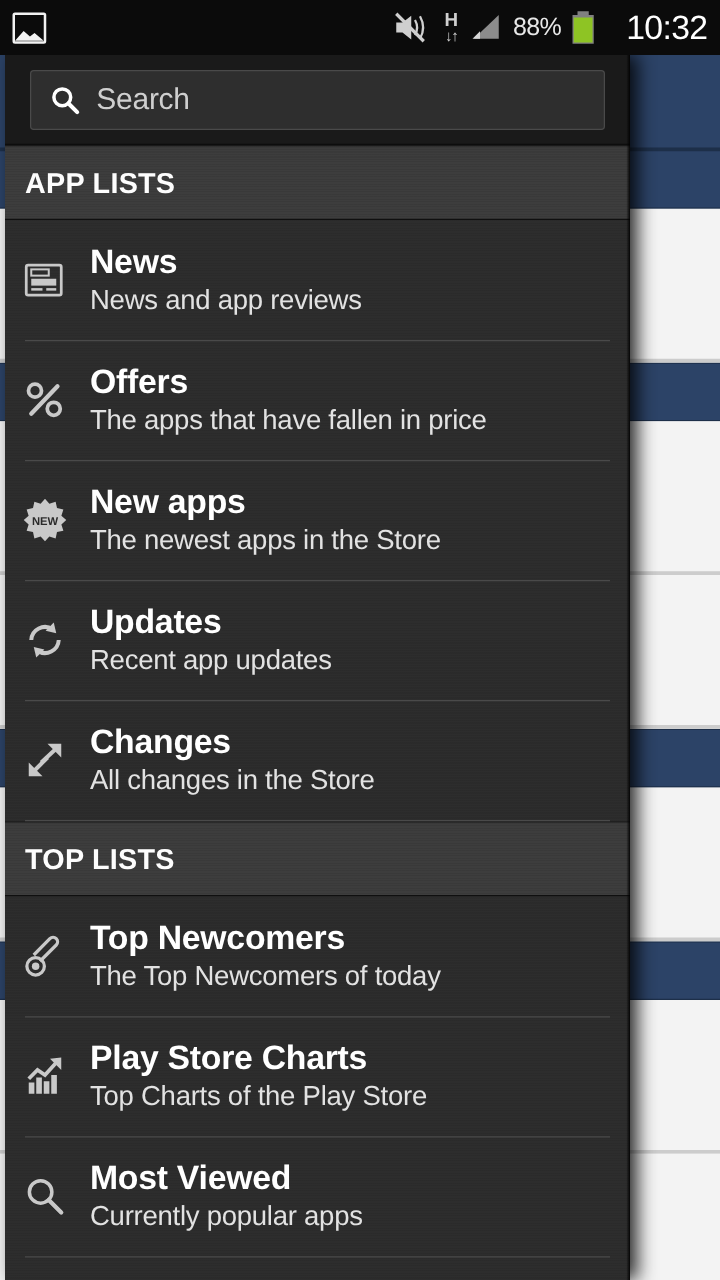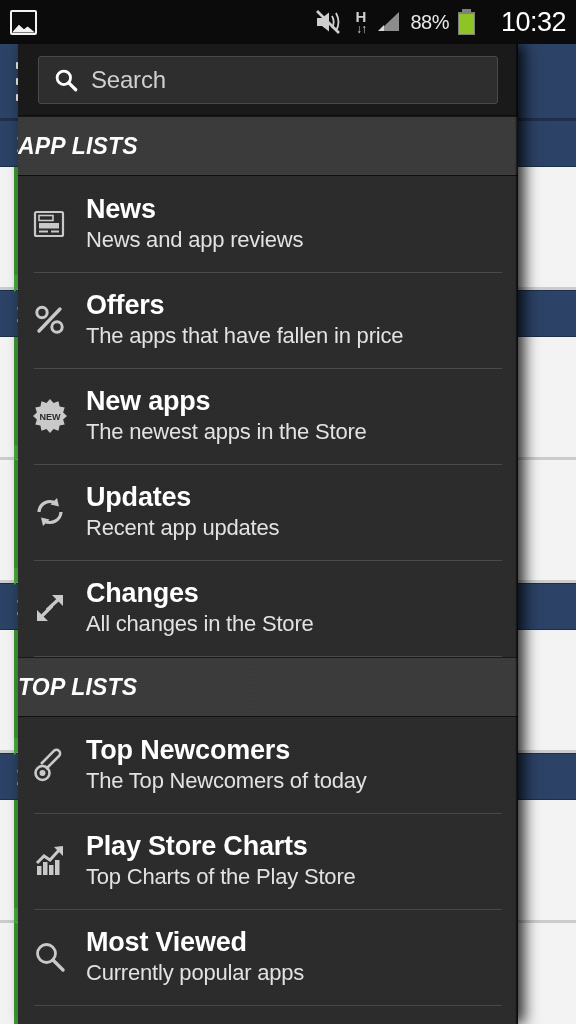--- a/index.html
+++ b/index.html
@@ -139,21 +139,21 @@
   }
   .thumb-camera   { background:linear-gradient(90deg,#e0414a 0%, #e0414a 55%, #f3c11d 55%, #f3c11d 100%); }
   .thumb-dark     { background:#1b1b1b; }
   .thumb-blue     { background:#1b5e96; }
   .thumb-green    { background:linear-gradient(160deg,#7ac143 0%, #4c8b1f 100%); }
   .thumb-metal    { background:linear-gradient(160deg,#9a9a9a 0%, #6d6d6d 100%); }
   .thumb-scene    { background:linear-gradient(180deg,#a8c8e4 0%, #8fb87e 60%, #4f7a3c 100%); }
 
   
   .drawer {
-    position:absolute; top:44px; left:18px;
+    position:absolute; top:44px; left:4px;
     width:500px; height:980px;
     background:
       repeating-linear-gradient(0deg, rgba(255,255,255,0.012) 0px, rgba(255,255,255,0.012) 1px, rgba(0,0,0,0.012) 1px, rgba(0,0,0,0.012) 2px),
       #2b2b2b;
     z-index:20;
     box-shadow:6px 0 14px rgba(0,0,0,0.85);
     overflow:hidden;
   }
   .drawer-search-wrap {
     height:72px;
@@ -177,24 +177,23 @@
     color:#cfcfcf; font-size:24px;
     letter-spacing:-0.2px;
   }
 
   .section-header {
     background:
       repeating-linear-gradient(0deg, rgba(255,255,255,0.015) 0px, rgba(255,255,255,0.015) 1px, rgba(0,0,0,0.015) 1px, rgba(0,0,0,0.015) 2px),
       #3a3a3a;
     height:60px;
     display:flex; align-items:center;
-    padding-left:0;
+    padding-left:16px;
     border-top:1px solid #1a1a1a;
     border-bottom:1px solid #0f0f0f;
-    font-style:italic;
   }
   .section-header span {
     color:#fdfdfd; font-size:23px; font-weight:bold;
     letter-spacing:0.2px;
   }
 
   .nav-list { background:transparent; }
   .nav-item {
     height:96px;
     display:flex; align-items:center;

